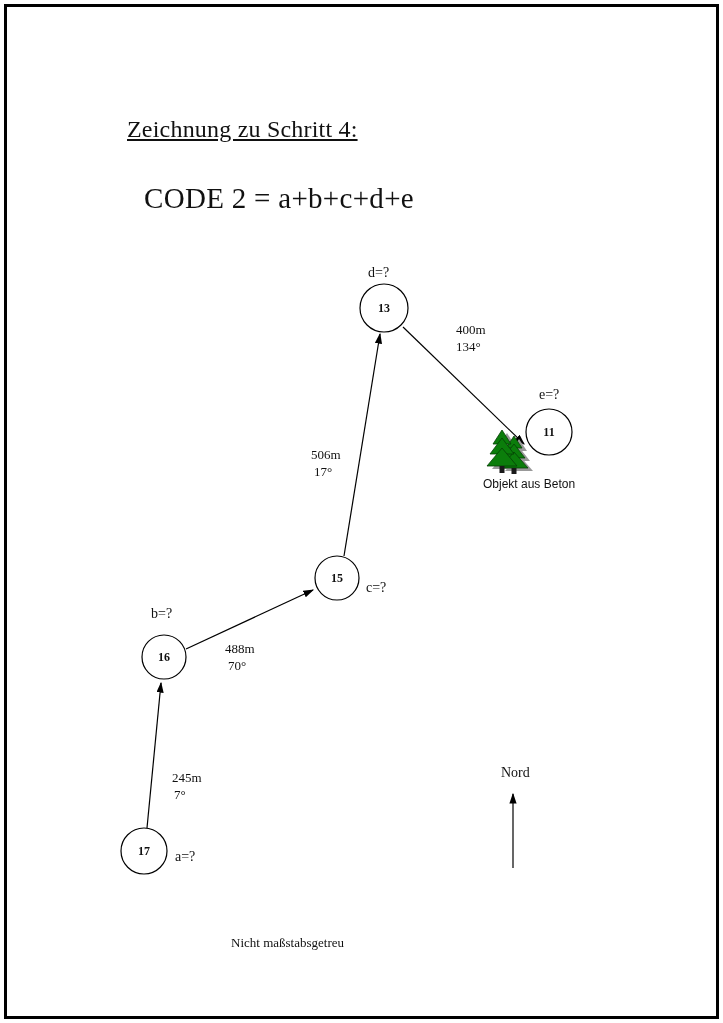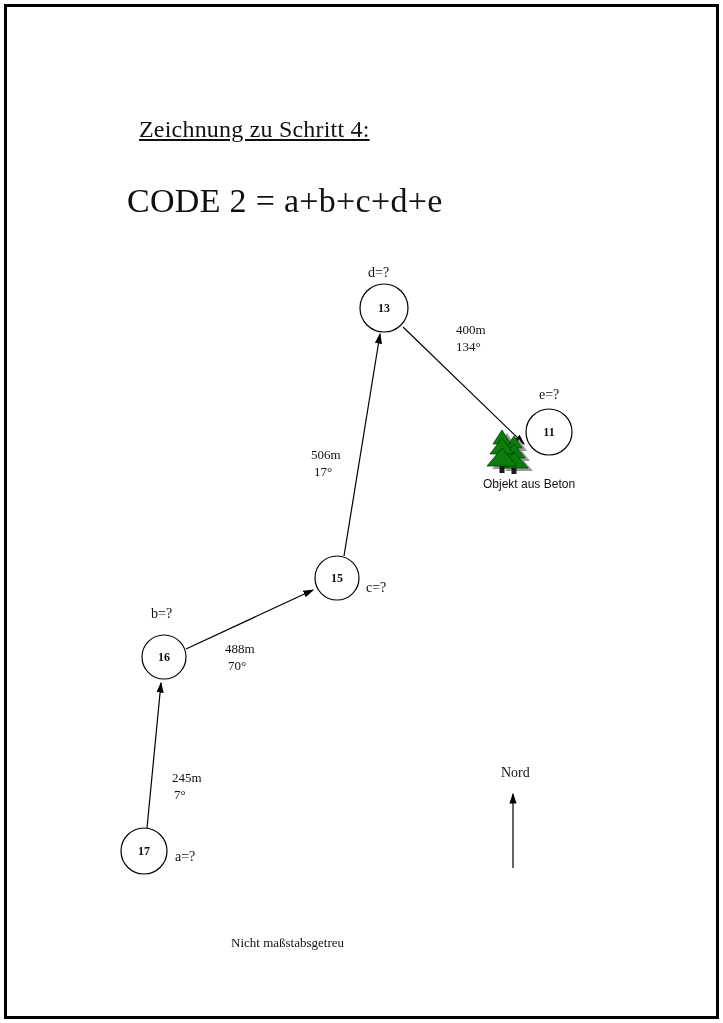--- a/index.html
+++ b/index.html
@@ -21,27 +21,26 @@
     border: 3px solid #000000;
     pointer-events: none;
   }
   .doc-title {
     position: absolute;
     left: 127px;
     top: 116px;
     font-size: 24px;
     text-decoration: underline;
     letter-spacing: 0.2px;
-    margin-left: 12px;
   }
   .doc-code {
     position: absolute;
-    left: 127px;
+    left: 144px;
     top: 182px;
-    font-size: 34px;
+    font-size: 29px;
     letter-spacing: 0.3px;
   }
   svg.diagram {
     position: absolute;
     left: 0; top: 0;
     width: 723px;
     height: 1023px;
   }
   svg text {
     font-family: "Liberation Serif", serif;

